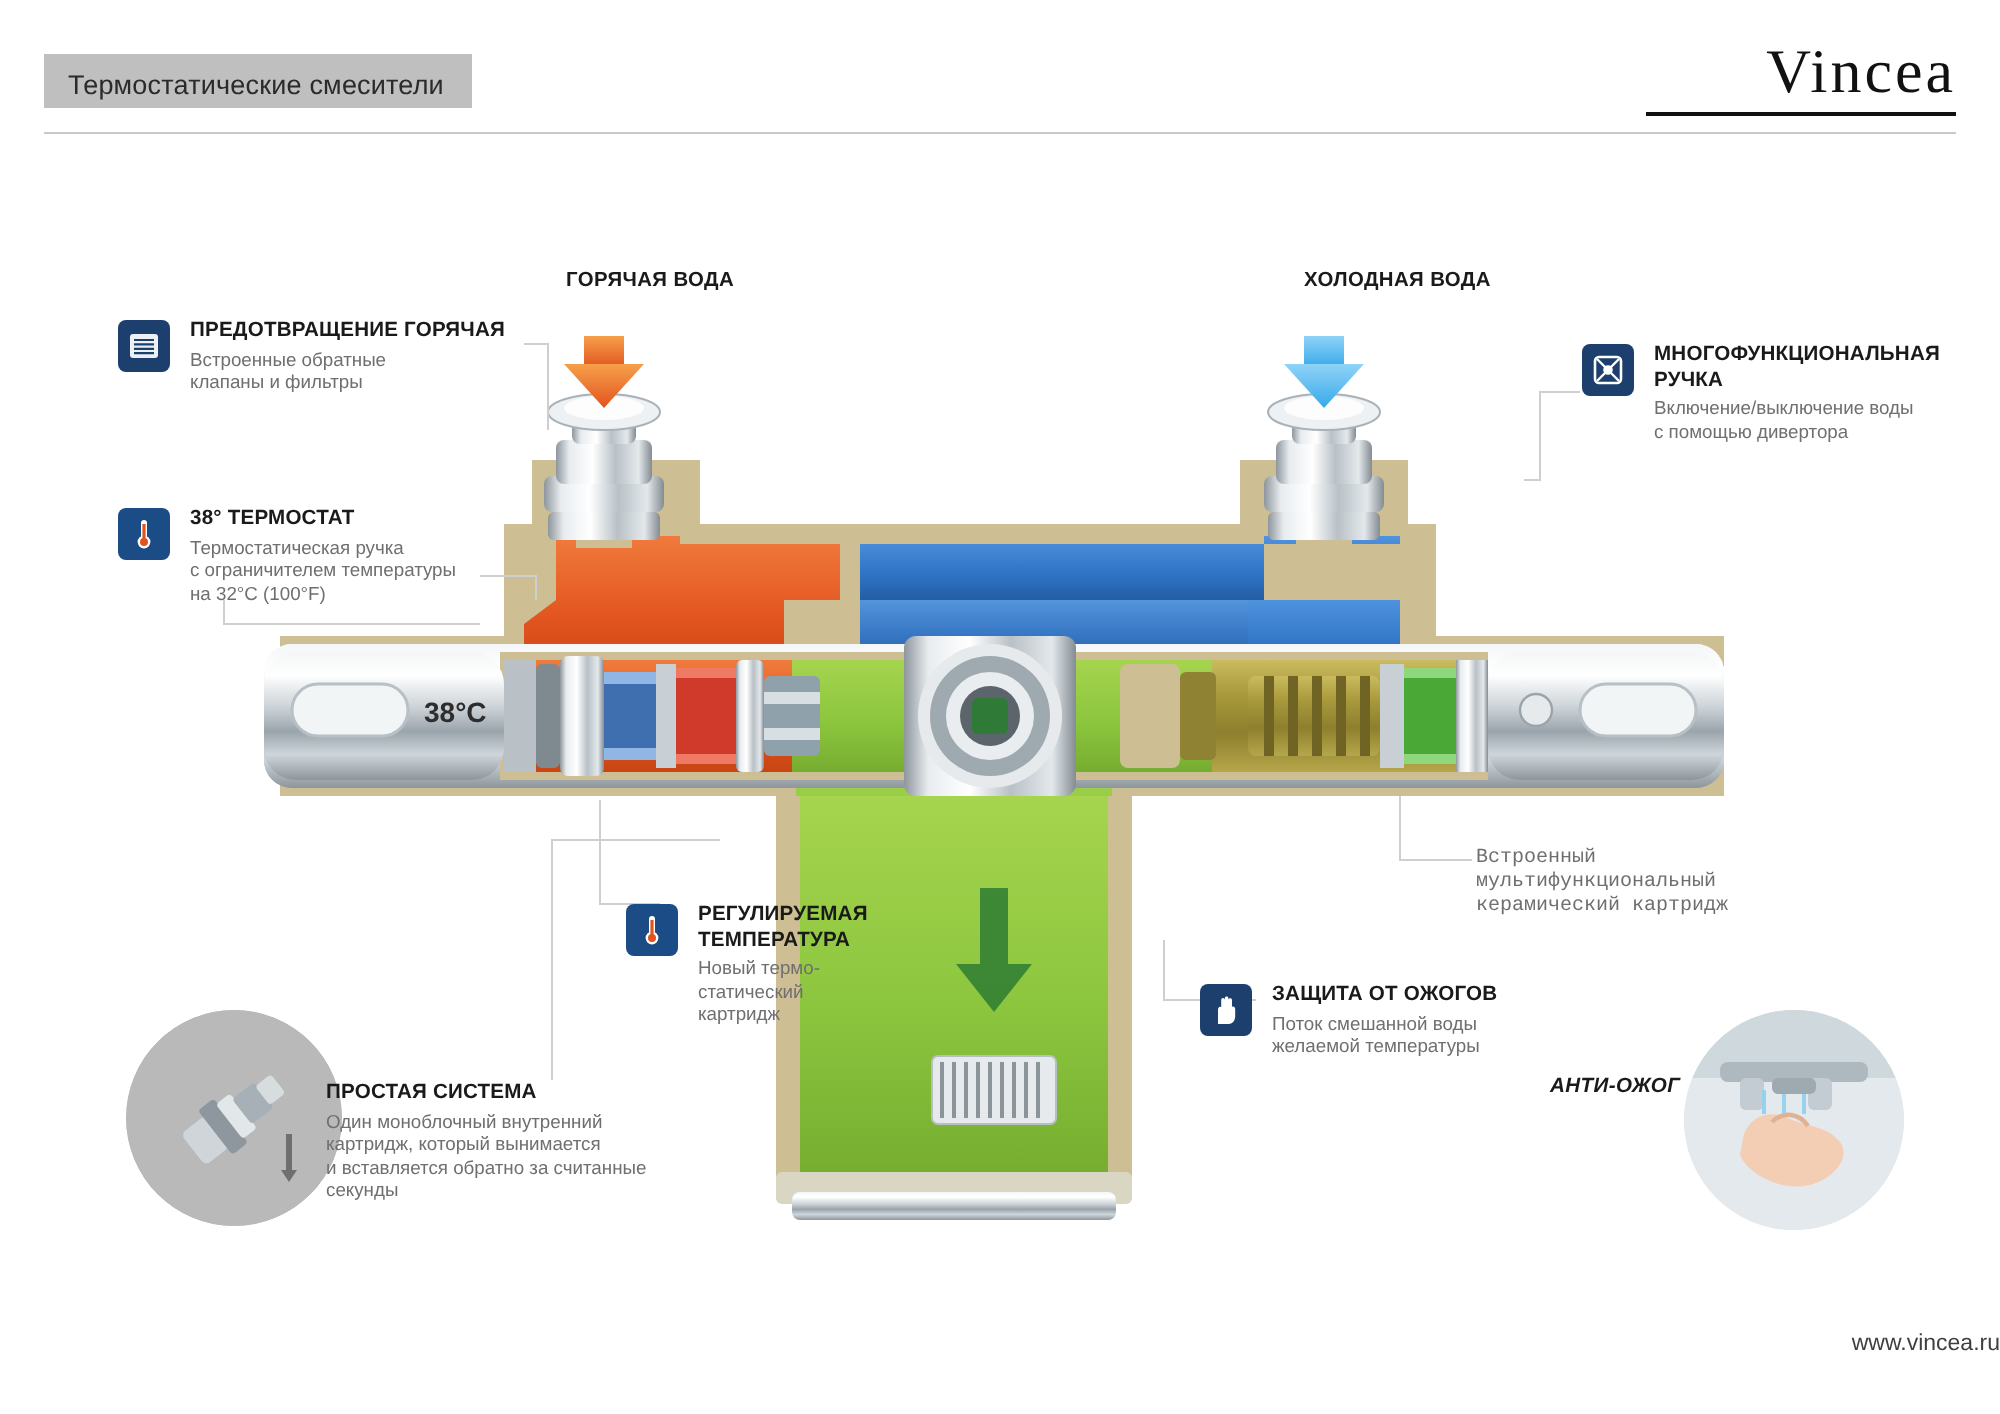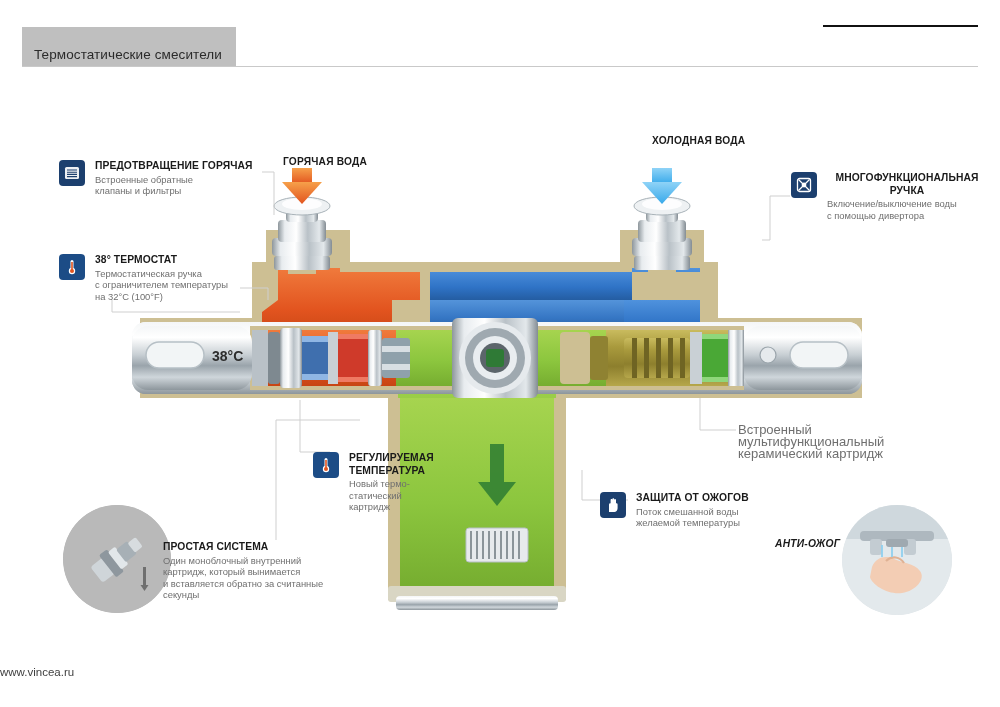--- a/index.html
+++ b/index.html
@@ -22,21 +22,21 @@
   .header-bar {
     position: absolute;
     left: 0; top: 0;
     width: 1000px; height: 70px;
   }
   .header-tab {
     position: absolute;
     left: 22px; top: 27px;
     height: 23px;
     background: #bfbfbf;
-    padding: 16px 14px 0 12px;
+    padding: 4px 14px 0 12px;
     display: flex;
     align-items: center;
   }
   .header-tab span {
     font-size: 13.5px;
     color: #2b2b2b;
     letter-spacing: .1px;
     white-space: nowrap;
   }
   .header-rule {
@@ -61,22 +61,22 @@
     margin-top: 5px;
     height: 2px;
     background: #111;
     width: 155px;
   }
 
   
   .footer {
     position: absolute;
     left: 0; top: 666px;
-    width: 812px;
-    text-align: left;
+    width: 1000px;
+    text-align: right;
     font-size: 11.5px;
     color: #3f3f3f;
   }
 
   
   .callout { position: absolute; }
   .callout .ttl {
     font-size: 10.3px;
     font-weight: bold;
     color: #1a1a1a;
@@ -114,23 +114,24 @@
     font-size: 10.2px;
     font-weight: bold;
     color: #1a1a1a;
     letter-spacing: .2px;
     white-space: nowrap;
   }
 
   
   .plain-note {
     position: absolute;
-    font-size: 13px;
+    font-size: 10px;
     color: #6f6f6f;
     line-height: 12px;
+    font-family: Liberation Mono, monospace;
   }
   .note-title-plain {
     position: absolute;
     font-size: 10.3px;
     font-weight: bold;
     color: #1a1a1a;
     letter-spacing: .2px;
   }
 
   
@@ -157,20 +158,21 @@
 <body>
 
 <div id="page">
 
   <div class="header-bar">
     <div class="header-tab">
       <span>Термостатические смесители</span>
     </div>
     <div class="header-rule"></div>
     <div class="brand">
+      <div class="brand-name">Vincea</div>
       <div class="brand-underline"></div>
     </div>
   </div>
 
   <svg id="mixer" width="1000" height="707" viewBox="0 0 1000 707">
     <defs>
       <linearGradient id="chrome-h" x1="0" y1="0" x2="0" y2="1">
         <stop offset="0%" stop-color="#f4f6f7"></stop>
         <stop offset="18%" stop-color="#ffffff"></stop>
         <stop offset="45%" stop-color="#c8cfd4"></stop>
@@ -381,21 +383,21 @@
       <path d="M736,430 L700,430 L700,398"></path>
 
       <path d="M330,452 L300,452 L300,400"></path>
 
       <path d="M628,500 L582,500 L582,470"></path>
 
       <path d="M276,540 L276,420 L360,420"></path>
     </g>
   </svg>
 
-  <div class="flow-label" style="left:283px; top:135px;margin-top:21px;">ГОРЯЧАЯ ВОДА</div>
+  <div class="flow-label" style="left:283px; top:135px;">ГОРЯЧАЯ ВОДА</div>
   <div class="flow-label" style="left:652px; top:135px;">ХОЛОДНАЯ ВОДА</div>
 
   <div class="temp-pill" style="left:212px; top:348px;">38°C</div>
 
   <div class="badge" style="left:59px; top:160px;">
     <svg width="18" height="18" viewBox="0 0 18 18" aria-hidden="true">
       <rect x="2" y="3" width="14" height="12" rx="1.5" fill="#ffffff" opacity=".92"></rect>
       <g stroke="#1c3f6e" stroke-width="1.1">
         <line x1="4" y1="6" x2="14" y2="6"></line>
         <line x1="4" y1="8.2" x2="14" y2="8.2"></line>
@@ -427,21 +429,21 @@
 
   <div class="badge" style="left:791px; top:172px;">
     <svg width="18" height="18" viewBox="0 0 18 18" aria-hidden="true">
       <rect x="2.5" y="2.5" width="13" height="13" rx="2" fill="none" stroke="#ffffff" stroke-width="1.3"></rect>
       <line x1="3.5" y1="3.5" x2="14.5" y2="14.5" stroke="#ffffff" stroke-width="1.2"></line>
       <line x1="14.5" y1="3.5" x2="3.5" y2="14.5" stroke="#ffffff" stroke-width="1.2"></line>
       <circle cx="9" cy="9" r="2.4" fill="#ffffff"></circle>
     </svg>
   </div>
   <div class="callout" style="left:827px; top:172px; width:160px;">
-    <p class="ttl" style="white-space:pre-line;text-align:center;">МНОГОФУНКЦИОНАЛЬНАЯ
+    <p class="ttl" style="white-space:pre-line;">МНОГОФУНКЦИОНАЛЬНАЯ
 РУЧКА</p>
     <p class="body" style="white-space:pre-line;">Включение/выключение воды
 с помощью дивертора</p>
   </div>
 
   <div class="badge thermo" style="left:313px; top:452px;">
     <svg width="16" height="18" viewBox="0 0 16 18" aria-hidden="true">
       <rect x="6.5" y="2" width="3" height="9" rx="1.5" fill="#ffffff"></rect>
       <circle cx="8" cy="13" r="3.2" fill="#ffffff"></circle>
       <rect x="7.2" y="4" width="1.6" height="9" fill="#e2541f"></rect>

